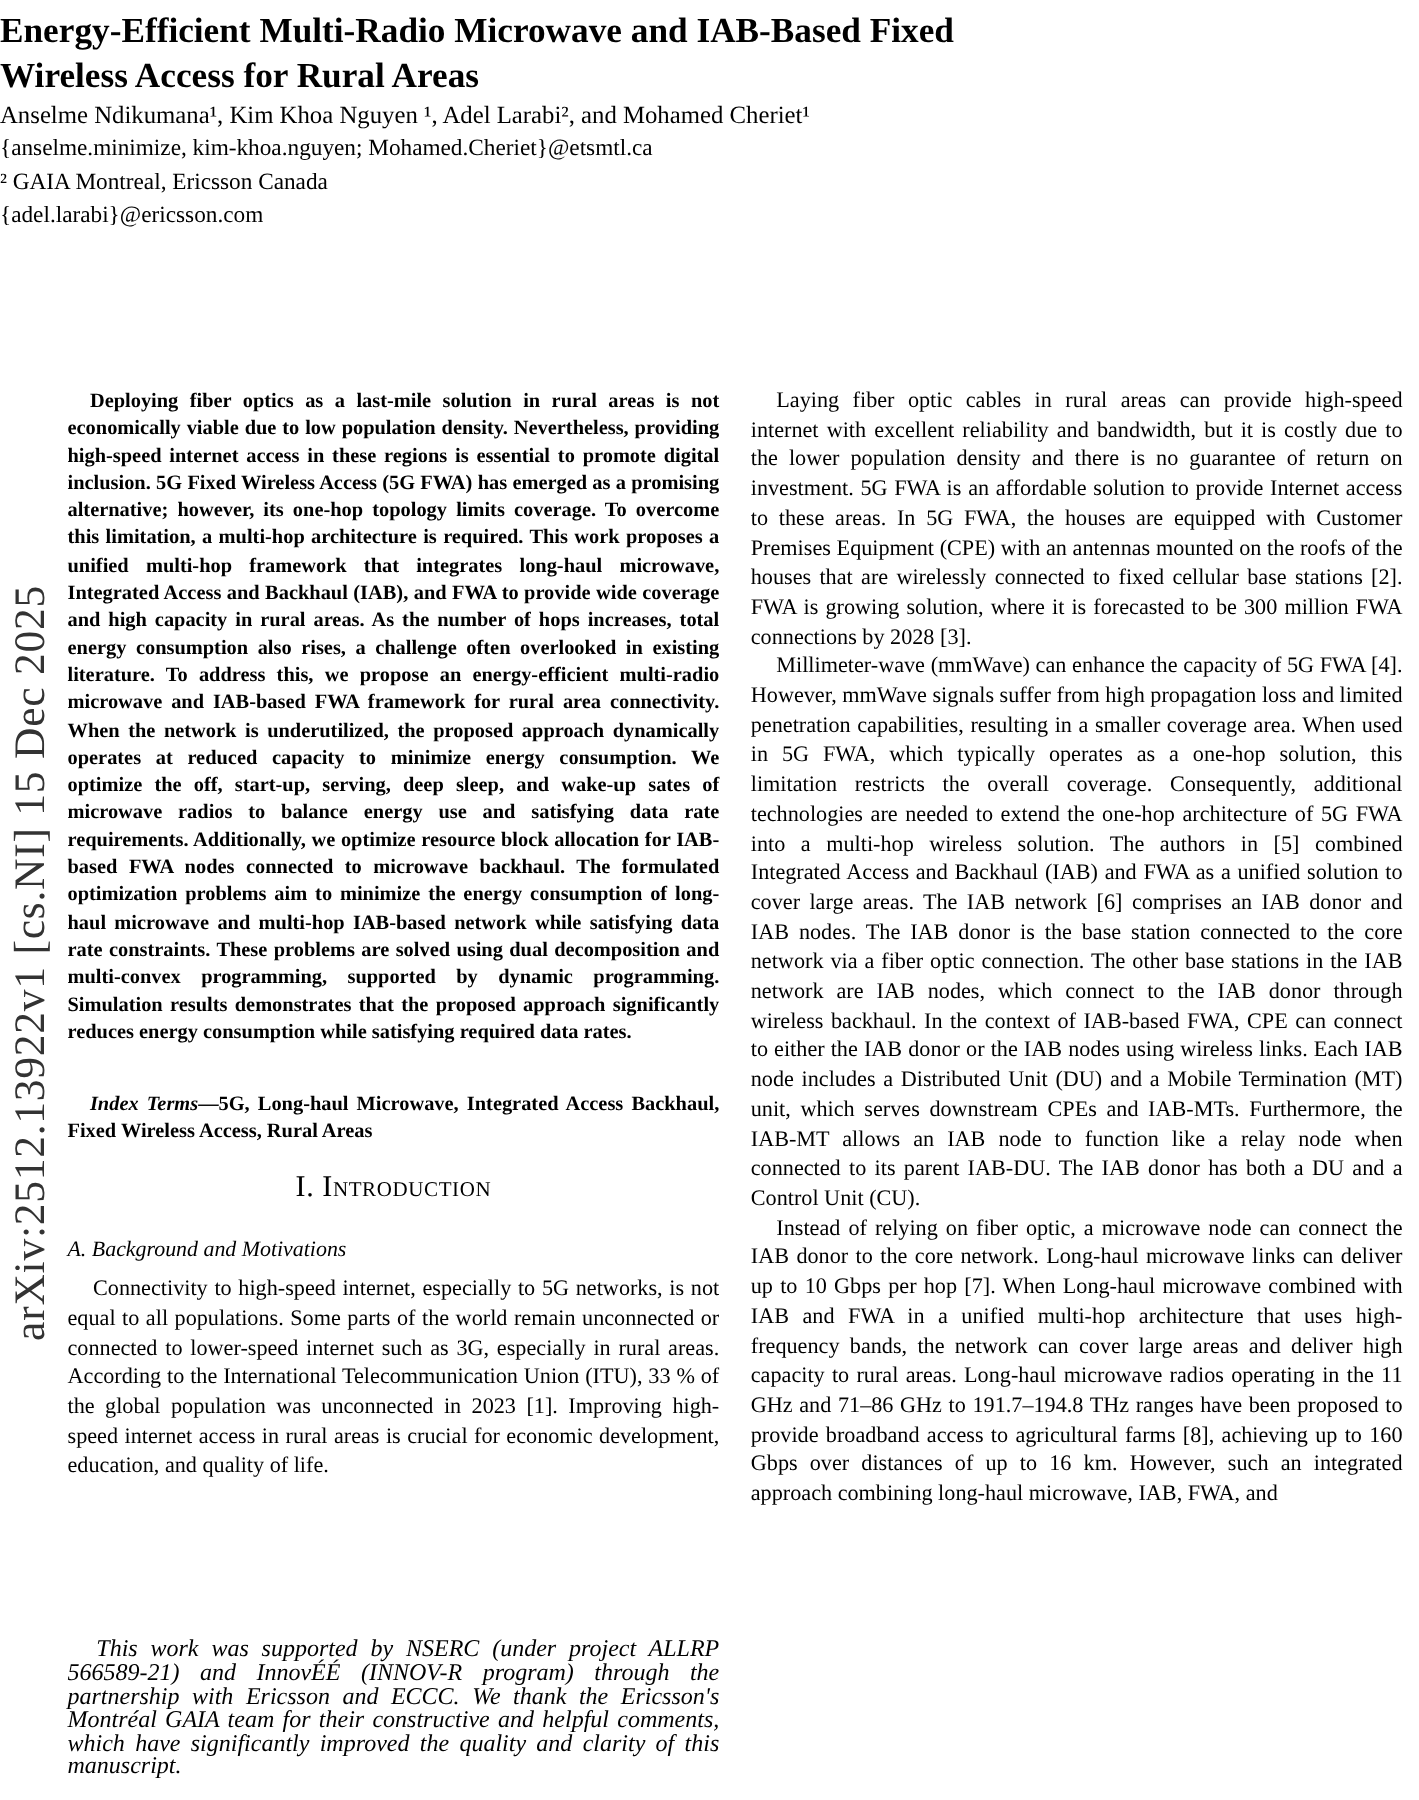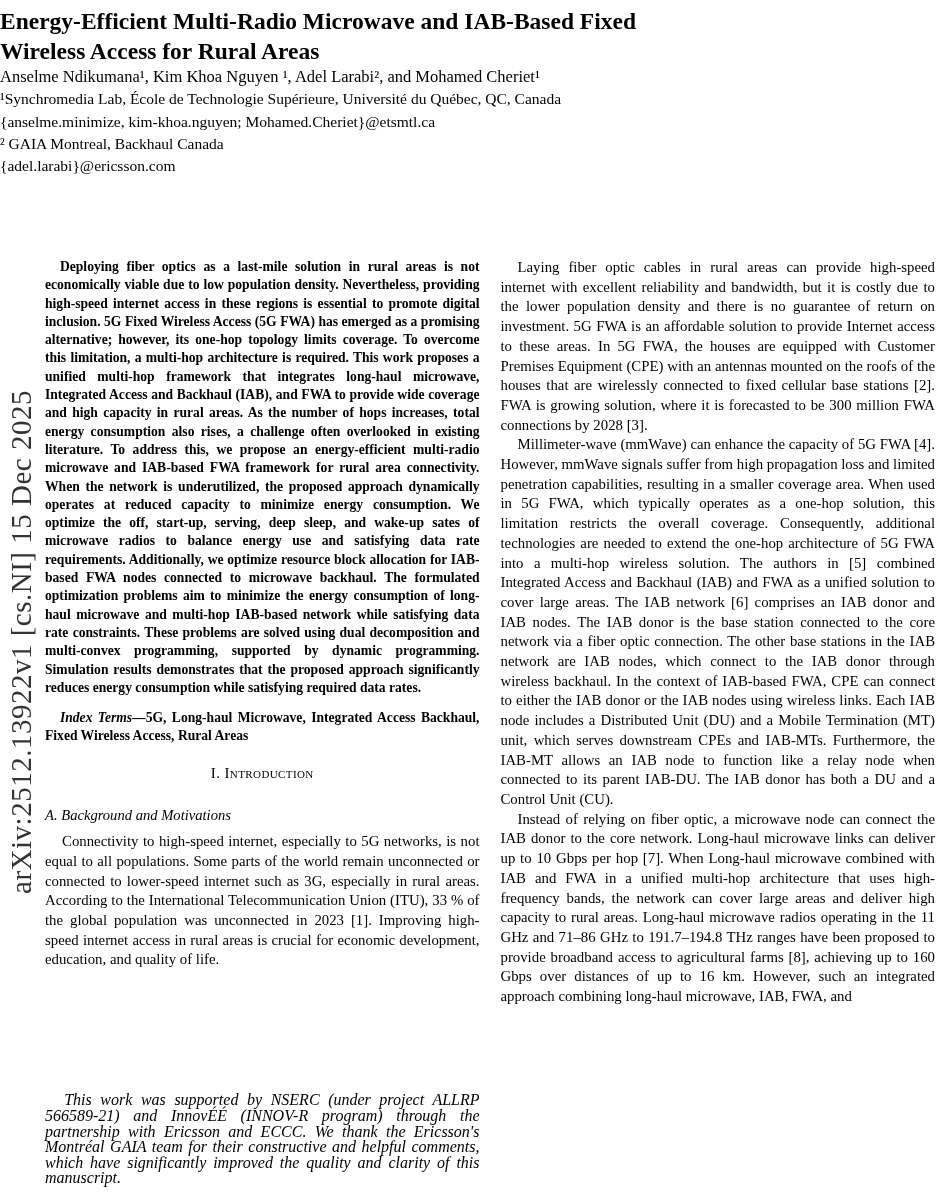--- a/index.html
+++ b/index.html
@@ -29,24 +29,24 @@
     flex:1 1 0; min-width:0;
     text-align:justify;
     font-size:14.8px; line-height:19.7px;
     hyphens:auto;
   }
   .col-left { display:flex; flex-direction:column; }
   .abstract, .index-terms {
     font-weight:bold; font-size:13.6px; line-height:18.3px;
     text-indent:1.1em; text-align:justify;
   }
-  .index-terms { margin-top:12px; }
+  .index-terms { margin-top:30px; }
   .it-label { font-style:italic; }
   .sec-heading {
-    font-size:15px; font-weight:normal; font-variant:small-caps;
+    font-size:20px; font-weight:normal; font-variant:small-caps;
     text-align:center; margin-top:18px; letter-spacing:0.4px;
   }
   .subsec-heading {
     font-size:14.6px; font-weight:normal; font-style:italic;
     text-align:left; margin-top:23px; margin-bottom:6px;
   }
   .body-par { text-indent:1.15em; }
   .footnote {
     margin-top:auto;
     font-size:16px; line-height:15.6px;
@@ -59,23 +59,22 @@
 <div class="page">
 
   <div class="watermark">arXiv:2512.13922v1  [cs.NI]  15 Dec 2025</div>
 
   <div class="header">
     <div class="title">
       <div>Energy-Efficient Multi-Radio Microwave and IAB-Based Fixed</div>
       <div>Wireless Access for Rural Areas</div>
     </div>
     <div class="authors">Anselme Ndikumana¹, Kim Khoa Nguyen ¹, Adel Larabi², and Mohamed Cheriet¹</div>
-    <div class="affil">¹Synchromedia Lab, École de Technologie Supérieure, Université du Québec, QC, Canada</div>
     <div class="affil">{anselme.minimize, kim-khoa.nguyen; Mohamed.Cheriet}@etsmtl.ca</div>
-    <div class="affil">² GAIA Montreal, Backhaul Canada</div>
+    <div class="affil">² GAIA Montreal, Ericsson Canada</div>
     <div class="affil">{adel.larabi}@ericsson.com</div>
   </div>
 
   <div class="columns">
 
     <div class="col col-left">
       <p class="abstract">Deploying fiber optics as a last-mile solution in rural areas is not economically viable due to low population density. Nevertheless, providing high-speed internet access in these regions is essential to promote digital inclusion. 5G Fixed Wireless Access (5G FWA) has emerged as a promising alternative; however, its one-hop topology limits coverage. To overcome this limitation, a multi-hop architecture is required. This work proposes a unified multi-hop framework that integrates long-haul microwave, Integrated Access and Backhaul (IAB), and FWA to provide wide coverage and high capacity in rural areas. As the number of hops increases, total energy consumption also rises, a challenge often overlooked in existing literature. To address this, we propose an energy-efficient multi-radio microwave and IAB-based FWA framework for rural area connectivity. When the network is underutilized, the proposed approach dynamically operates at reduced capacity to minimize energy consumption. We optimize the off, start-up, serving, deep sleep, and wake-up sates of microwave radios to balance energy use and satisfying data rate requirements. Additionally, we optimize resource block allocation for IAB-based FWA nodes connected to microwave backhaul. The formulated optimization problems aim to minimize the energy consumption of long-haul microwave and multi-hop IAB-based network while satisfying data rate constraints. These problems are solved using dual decomposition and multi-convex programming, supported by dynamic programming. Simulation results demonstrates that the proposed approach significantly reduces energy consumption while satisfying required data rates.</p>
       <p class="index-terms"><span class="it-label">Index Terms</span><span>—5G, Long-haul Microwave, Integrated Access Backhaul, Fixed Wireless Access, Rural Areas</span></p>
       <h2 class="sec-heading">I. Introduction</h2>
       <h3 class="subsec-heading">A. Background and Motivations</h3>

